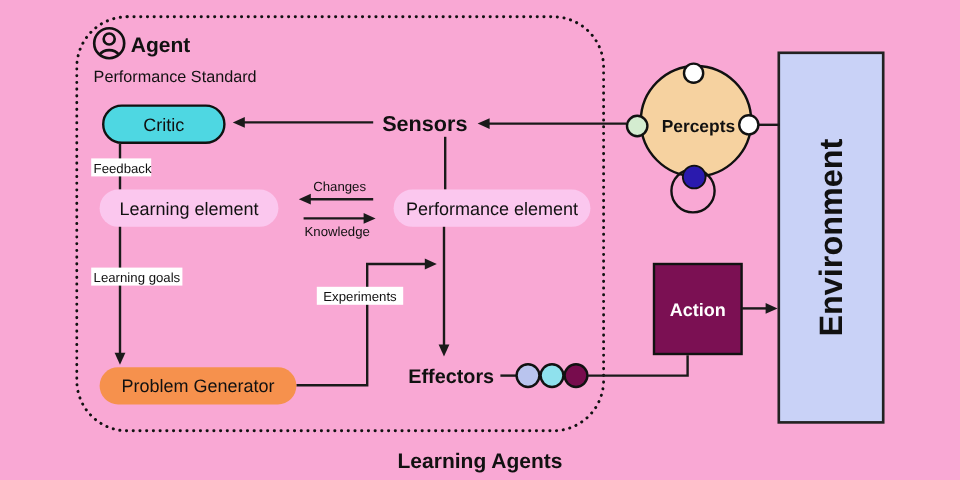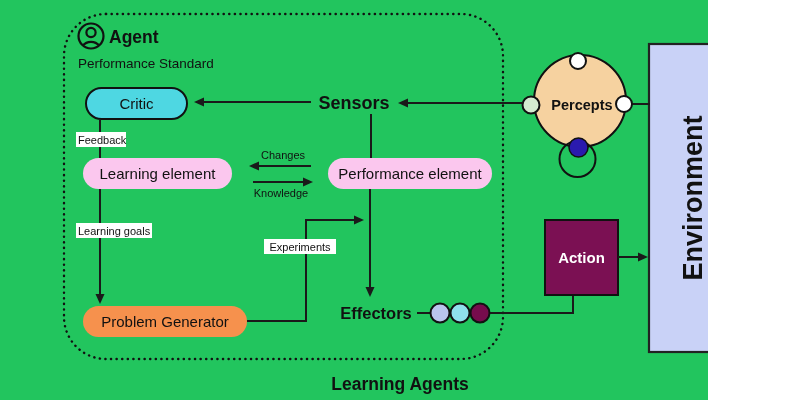--- a/index.html
+++ b/index.html
@@ -1,16 +1,16 @@
 <!DOCTYPE html>
 <html><head>
 <meta charset="utf-8">
 <style>
   html,body{margin:0;padding:0;background:#ffffff;}
-  .stage{position:relative;width:708px;height:400px;background:#22c55e;overflow:hidden;}
+  .stage{position:relative;width:800px;height:400px;background:#f9a8d4;overflow:hidden;}
   svg{display:block;}
   svg text{font-family:"Liberation Sans", sans-serif;fill:#111111;}
   .t-title{font-size:17.5px;font-weight:bold;}
   .t-node{font-size:15px;}
   .t-sub{font-size:13.5px;}
   .t-small{font-size:11px;}
   .t-big-node{font-size:18px;font-weight:bold;}
   .t-eff{font-size:16.5px;font-weight:bold;}
   .t-percepts{font-size:14.5px;font-weight:bold;}
   .t-action{font-size:15px;font-weight:bold;fill:#ffffff;}

